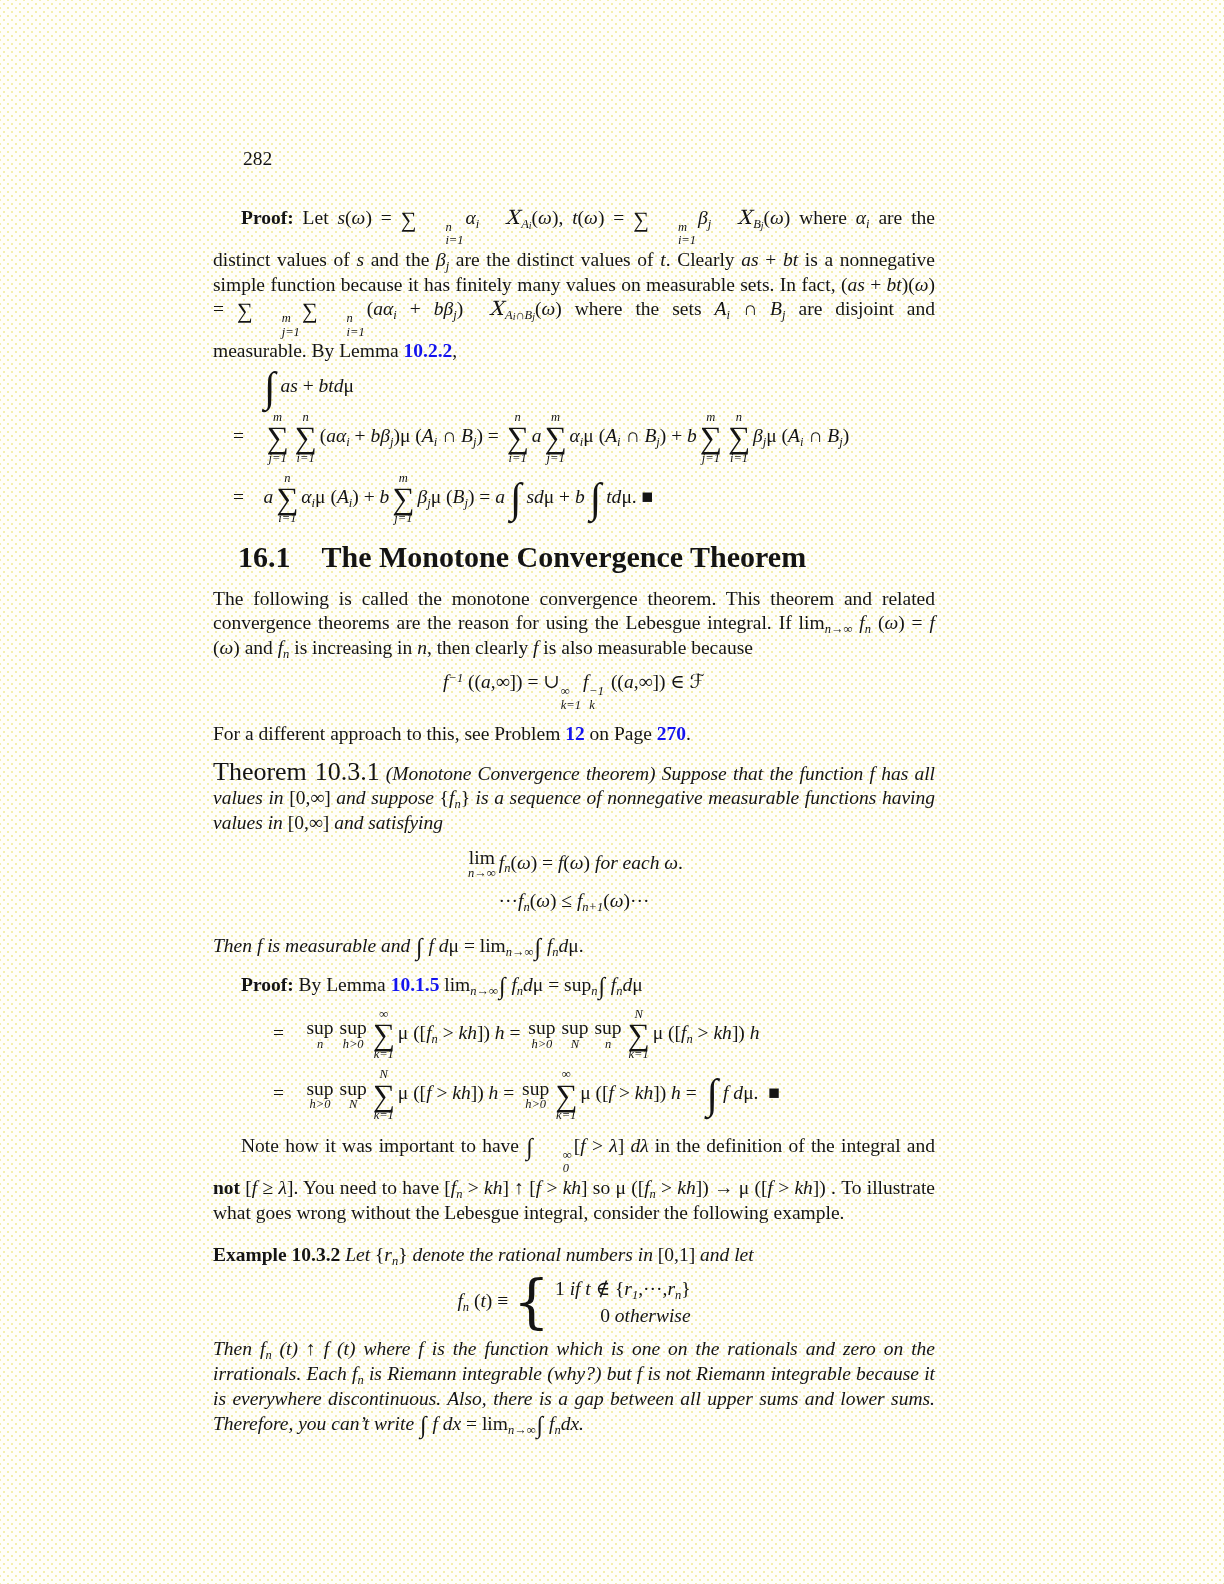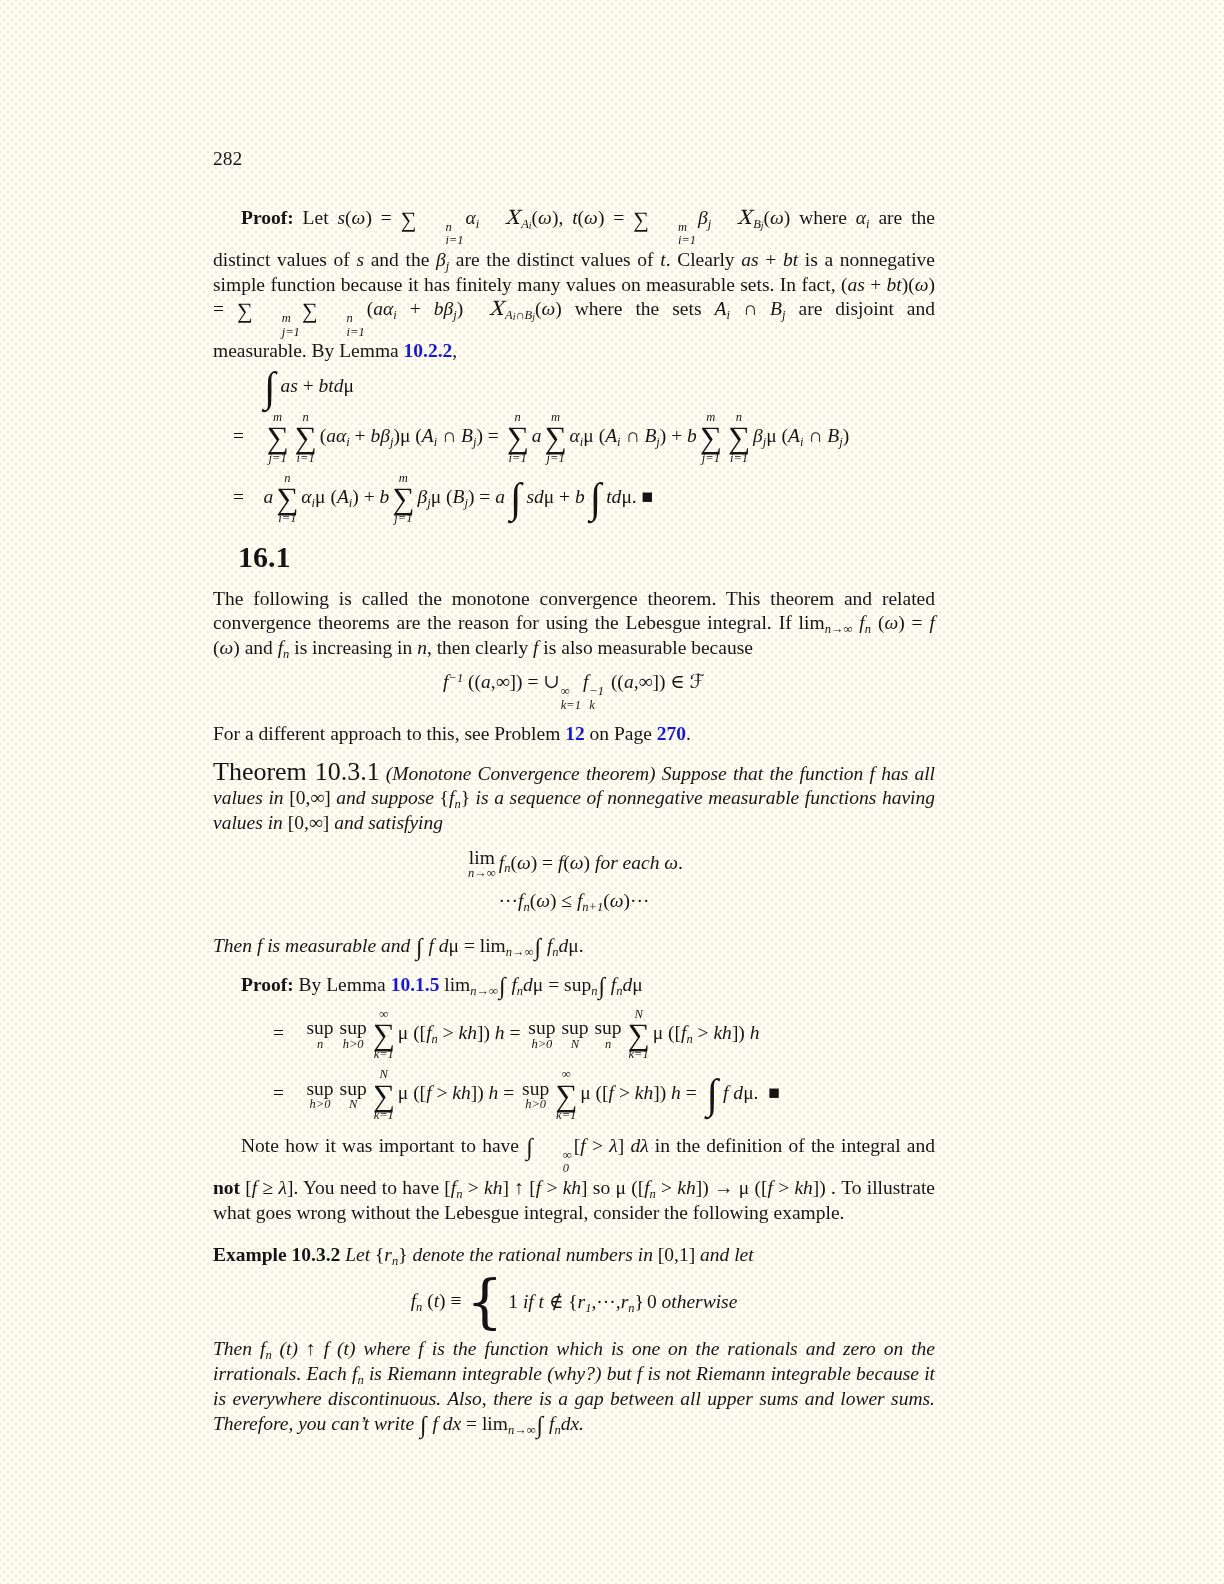--- a/index.html
+++ b/index.html
@@ -12,21 +12,21 @@
     font-size:19.5px;
     background-color:#fffef9;
     background-image:
       radial-gradient(circle,#f4efae 1.05px, rgba(255,255,255,0) 1.5px),
       radial-gradient(circle,#f4efae 1.05px, rgba(255,255,255,0) 1.5px);
     background-size:8px 8px;
     background-position:0 0,4px 4px;
     overflow:hidden;
   }
   .content{position:absolute;left:213px;top:148px;width:722px;}
-  .hdr{display:flex;justify-content:space-between;align-items:flex-end;font-size:19.5px;}
+  .hdr{display:flex;justify-content:space-between;align-items:flex-end;font-size:19.5px;margin-left:30px;}
   .p{text-align:justify;line-height:1.26;margin:0;}
   .ind{text-indent:28px;}
   .disp{margin:8px 0;}
   .dr{display:block;line-height:1.15;margin:7px 0;}
   .ctr .dr{text-align:center;}
   
   .sec{display:flex;gap:31px;font-weight:bold;font-size:30px;padding-left:25px;margin:16px 0 14px 0;line-height:1.05;}
   
   .tk-t{}
   .tk-i{font-style:italic;}
@@ -43,21 +43,21 @@
   .tk-ss{display:inline-flex;flex-direction:column;align-items:flex-start;vertical-align:-0.55em;
          font-size:12.5px;line-height:1.08;font-style:italic;padding:0 2px 0 1px;}
   .bo{display:inline-flex;flex-direction:column;align-items:center;text-align:center;
       vertical-align:middle;padding:0 3px;}
   .bo .bt,.bo .bb{font-size:12.5px;line-height:1.05;font-style:italic;}
   .bo.sum .g{font-size:31px;line-height:0.88;}
   .bo.int .g{font-size:42px;line-height:0.8;padding:0 2px;}
   .bo.lim .g,.bo.supop .g{font-size:19.5px;line-height:1;font-style:normal;}
   .cases{display:inline-flex;align-items:center;vertical-align:middle;}
   .cases .brace{font-size:58px;line-height:0.85;font-family:"DejaVu Serif",serif;font-weight:400;margin-right:5px;}
-  .crows{display:inline-flex;flex-direction:row;gap:3px;text-align:right;}
+  .crows{display:inline-flex;flex-direction:column;gap:3px;text-align:right;}
   .crow{line-height:1.15;}
   
   [data-name="equation-block-linearity"] .dr{padding-left:20px;text-align:left;}
   [data-name="equation-block-linearity"] .dr:first-child{padding-left:46px;}
   [data-name="equation-block-linearity"]{margin:6px 0 10px 0;}
   [data-name="equation-block-sup"] .dr{padding-left:60px;text-align:left;}
   [data-name="equation-block-sup"]{margin:10px 0 12px 0;}
   [data-name="paragraph-mct-intro"]{margin-top:12px;}
   [data-name="paragraph-different-approach"]{}
   [data-name="paragraph-theorem-10-3-1"]{margin-top:12px;}
@@ -134,20 +134,21 @@
             <span class="bb" data-name="operator-lower-limit">j=1</span>
           </span><span class="tk-i" data-name="italic-run">β</span><span class="tk-sub" data-name="subscript">j</span><span class="tk-t" data-name="text-run">μ (</span><span class="tk-i" data-name="italic-run">B</span><span class="tk-sub" data-name="subscript">j</span><span class="tk-t" data-name="text-run">) = </span><span class="tk-i" data-name="italic-run">a</span><span class="bo int" data-name="integral-icon">
             <span class="g" data-name="operator-glyph">∫</span>
           </span><span class="tk-i" data-name="italic-run">sd</span><span class="tk-t" data-name="text-run">μ + </span><span class="tk-i" data-name="italic-run">b</span><span class="bo int" data-name="integral-icon">
             <span class="g" data-name="operator-glyph">∫</span>
           </span><span class="tk-i" data-name="italic-run">td</span><span class="tk-t" data-name="text-run">μ. </span><span class="tk-t" data-name="text-run">■</span></div>
       </div>
 
     <div class="sec" data-name="section-heading">
       <span data-name="section-number">16.1</span>
+      <span data-name="section-title">The Monotone Convergence Theorem</span>
     </div>
 
     <div class="p" data-name="paragraph-mct-intro"><div class="dr" data-name="content-row" style="display: inline;"><span class="tk-t" data-name="text-run">The following is called the monotone convergence theorem.  This theorem and related convergence theorems are the reason for using the Lebesgue integral.  If lim</span><span class="tk-sub" data-name="subscript">n→∞</span><span class="tk-i" data-name="italic-run"> f</span><span class="tk-sub" data-name="subscript">n</span><span class="tk-t" data-name="text-run"> (</span><span class="tk-i" data-name="italic-run">ω</span><span class="tk-t" data-name="text-run">) = </span><span class="tk-i" data-name="italic-run">f</span><span class="tk-t" data-name="text-run"> (</span><span class="tk-i" data-name="italic-run">ω</span><span class="tk-t" data-name="text-run">) and </span><span class="tk-i" data-name="italic-run">f</span><span class="tk-sub" data-name="subscript">n</span><span class="tk-t" data-name="text-run"> is increasing in </span><span class="tk-i" data-name="italic-run">n</span><span class="tk-t" data-name="text-run">, then clearly </span><span class="tk-i" data-name="italic-run">f</span><span class="tk-t" data-name="text-run"> is also measurable because</span></div></div>
 
     <div class="disp ctr" data-name="equation-block-finv">
         <div class="dr" data-name="content-row"><span class="tk-i" data-name="italic-run">f</span><span class="tk-sup" data-name="superscript">−1</span><span class="tk-t" data-name="text-run"> ((</span><span class="tk-i" data-name="italic-run">a</span><span class="tk-t" data-name="text-run">,∞]) = ∪</span><span class="tk-ss" data-name="supsub-stack">
             <span data-name="stack-sup">∞</span>
             <span data-name="stack-sub">k=1</span>
           </span><span class="tk-i" data-name="italic-run">f</span><span class="tk-ss" data-name="supsub-stack">
             <span data-name="stack-sup">−1</span>

